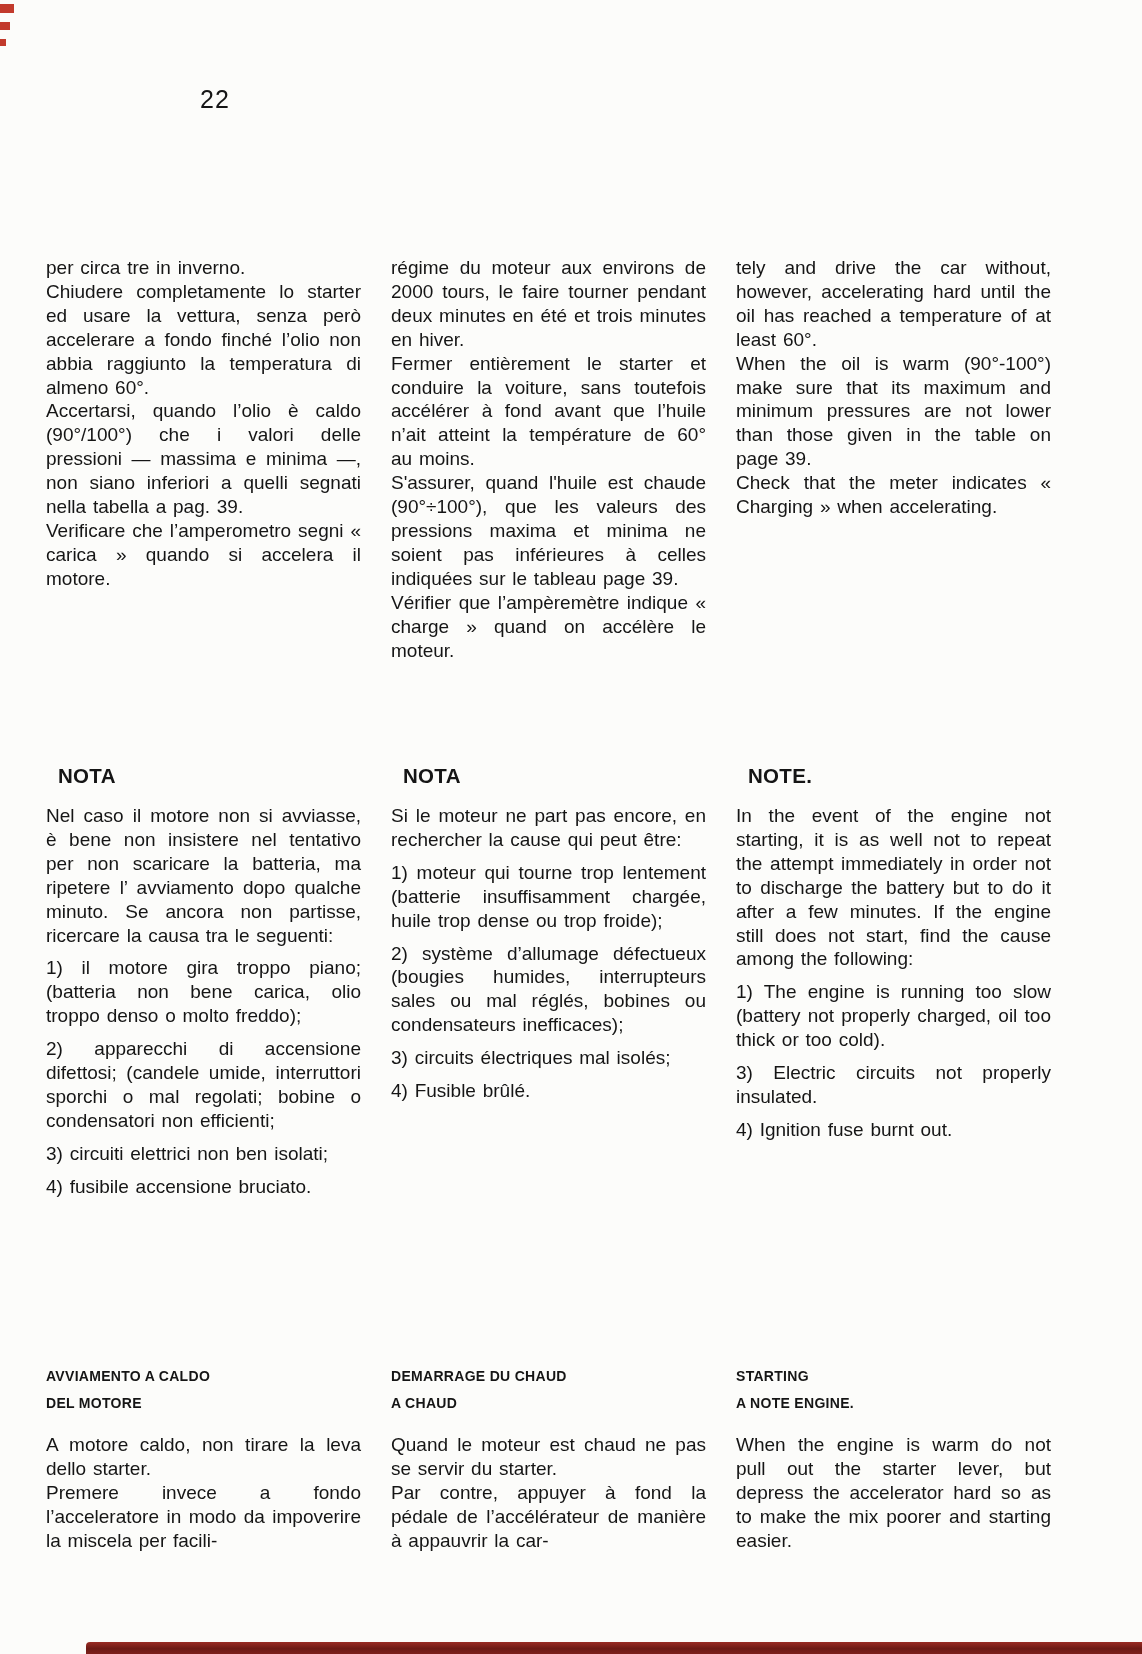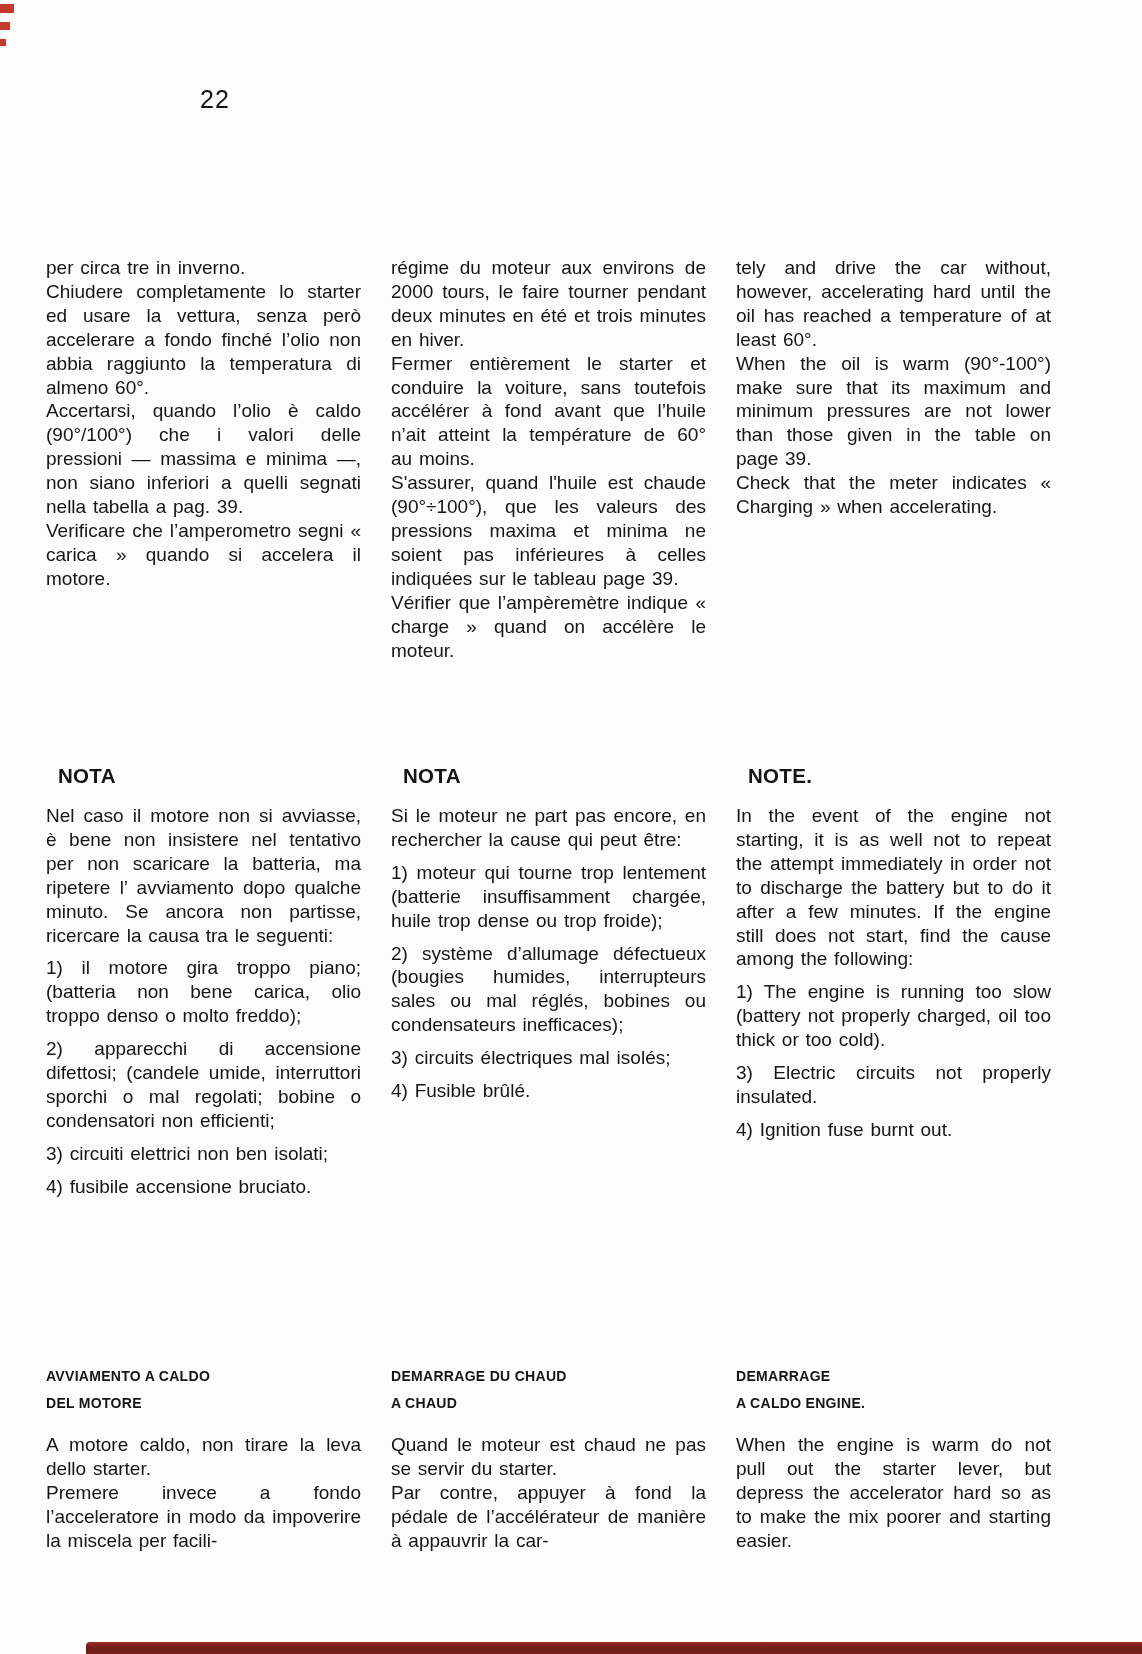--- a/index.html
+++ b/index.html
@@ -135,22 +135,22 @@
     <div class="cell" style="grid-area:3/2">
       <h3 class="section-heading">
         <span>DEMARRAGE DU CHAUD</span><br>
         <span>A CHAUD</span>
       </h3>
       <p>Quand le moteur est chaud ne pas se servir du starter.</p>
       <p>Par contre, appuyer à fond la pédale de l’accélérateur de manière à appauvrir la car-</p>
     </div>
     <div class="cell" style="grid-area:3/3">
       <h3 class="section-heading">
-        <span>DEMARRAGE</span><br>
-        <span>A CALDO ENGINE.</span>
+        <span>STARTING</span><br>
+        <span>A NOTE ENGINE.</span>
       </h3>
       <p>When the engine is warm do not pull out the starter lever, but depress the accelerator hard so as to make the mix poorer and starting easier.</p>
     </div>
 
   </div>
 
   <div class="bottom-band"></div>
 
 </div>
 

